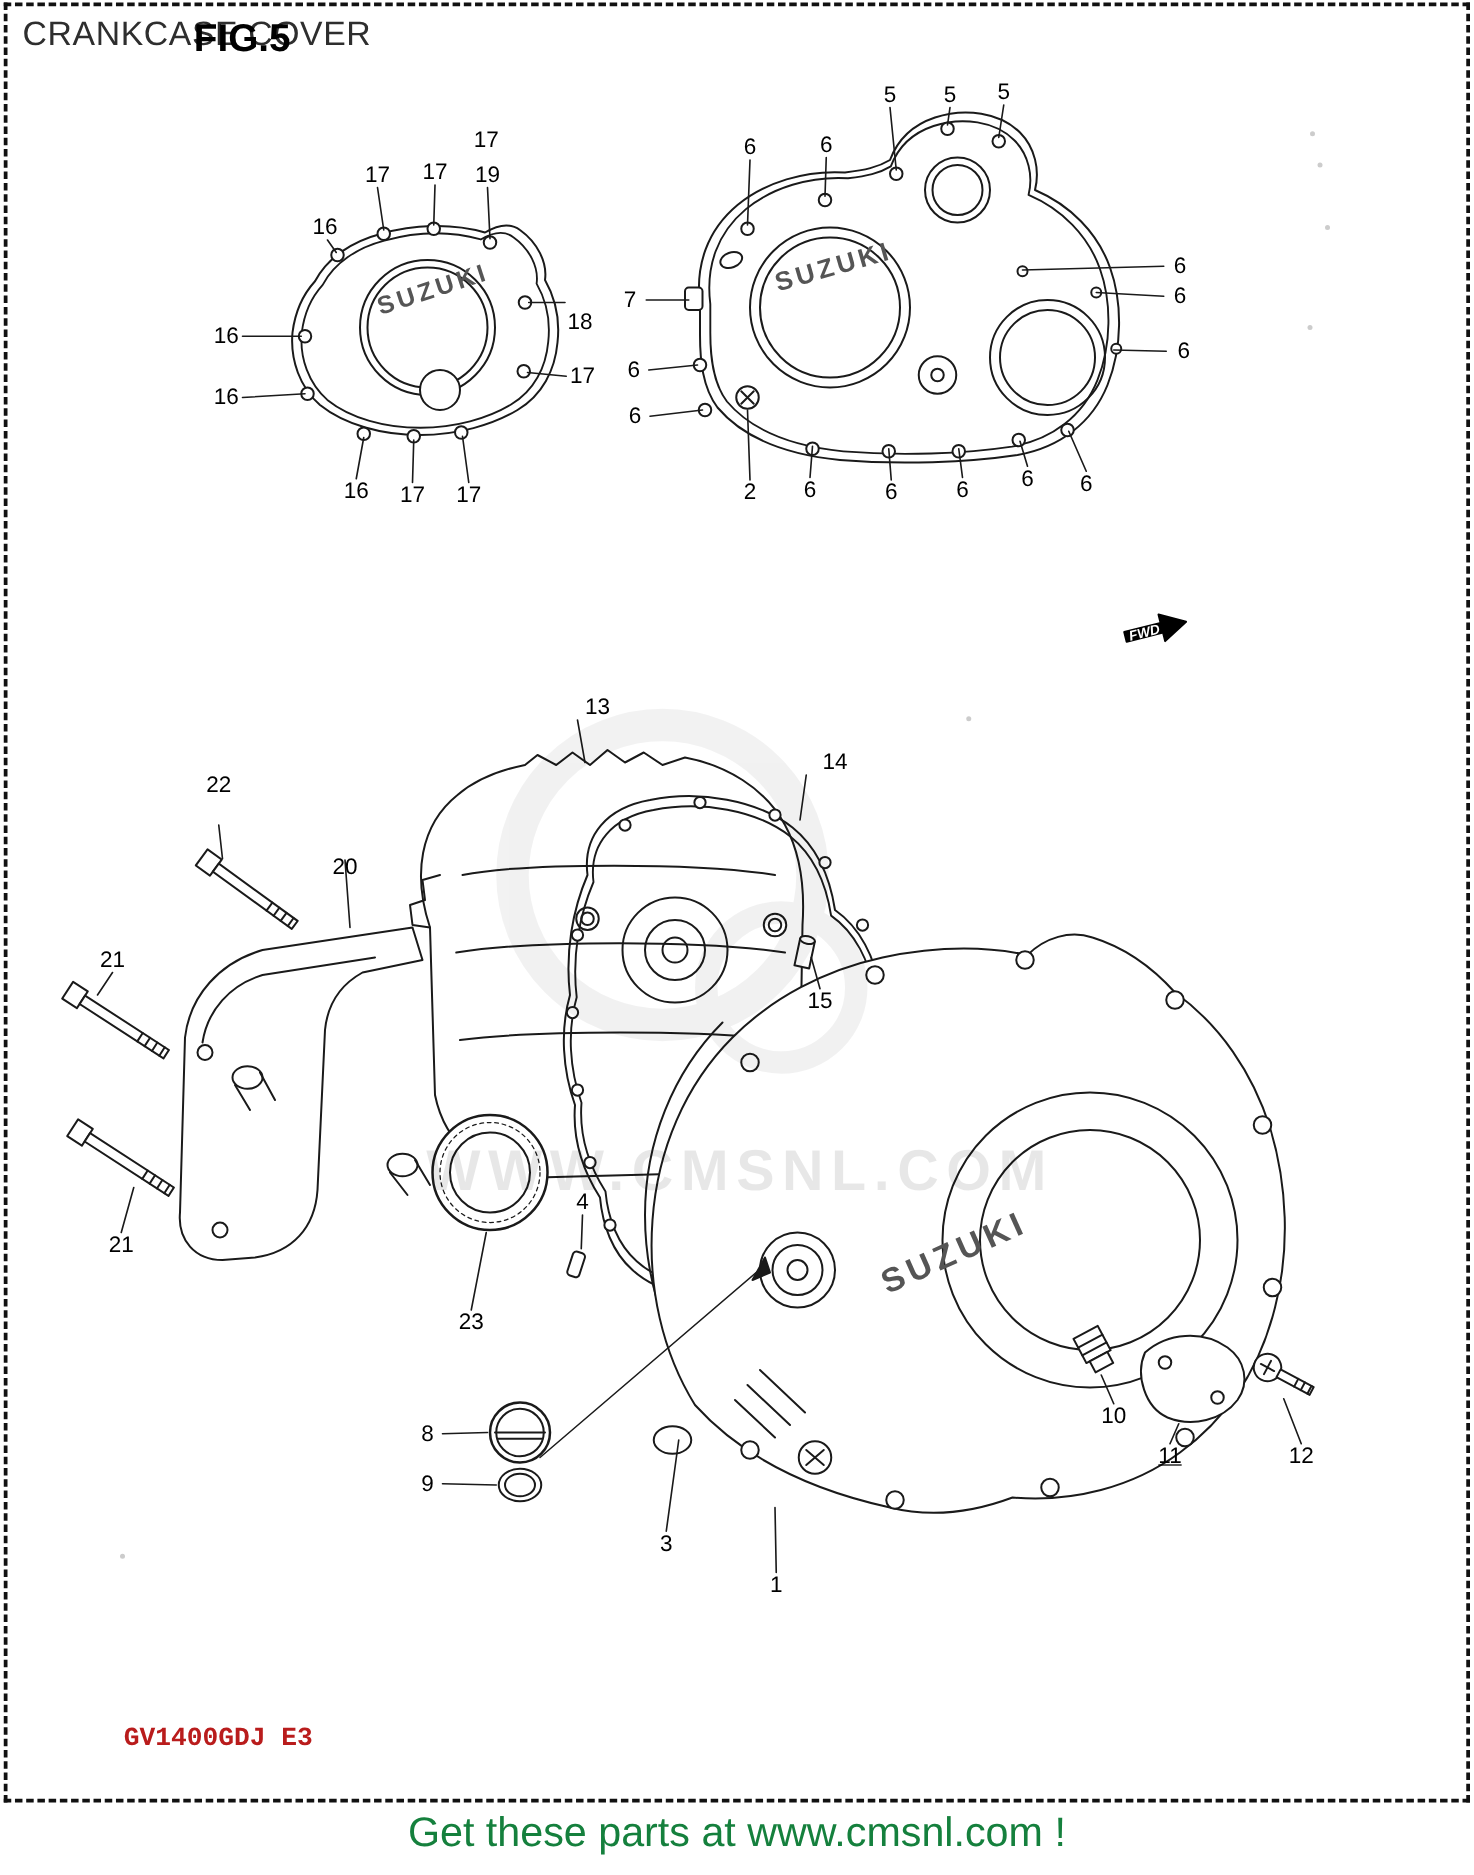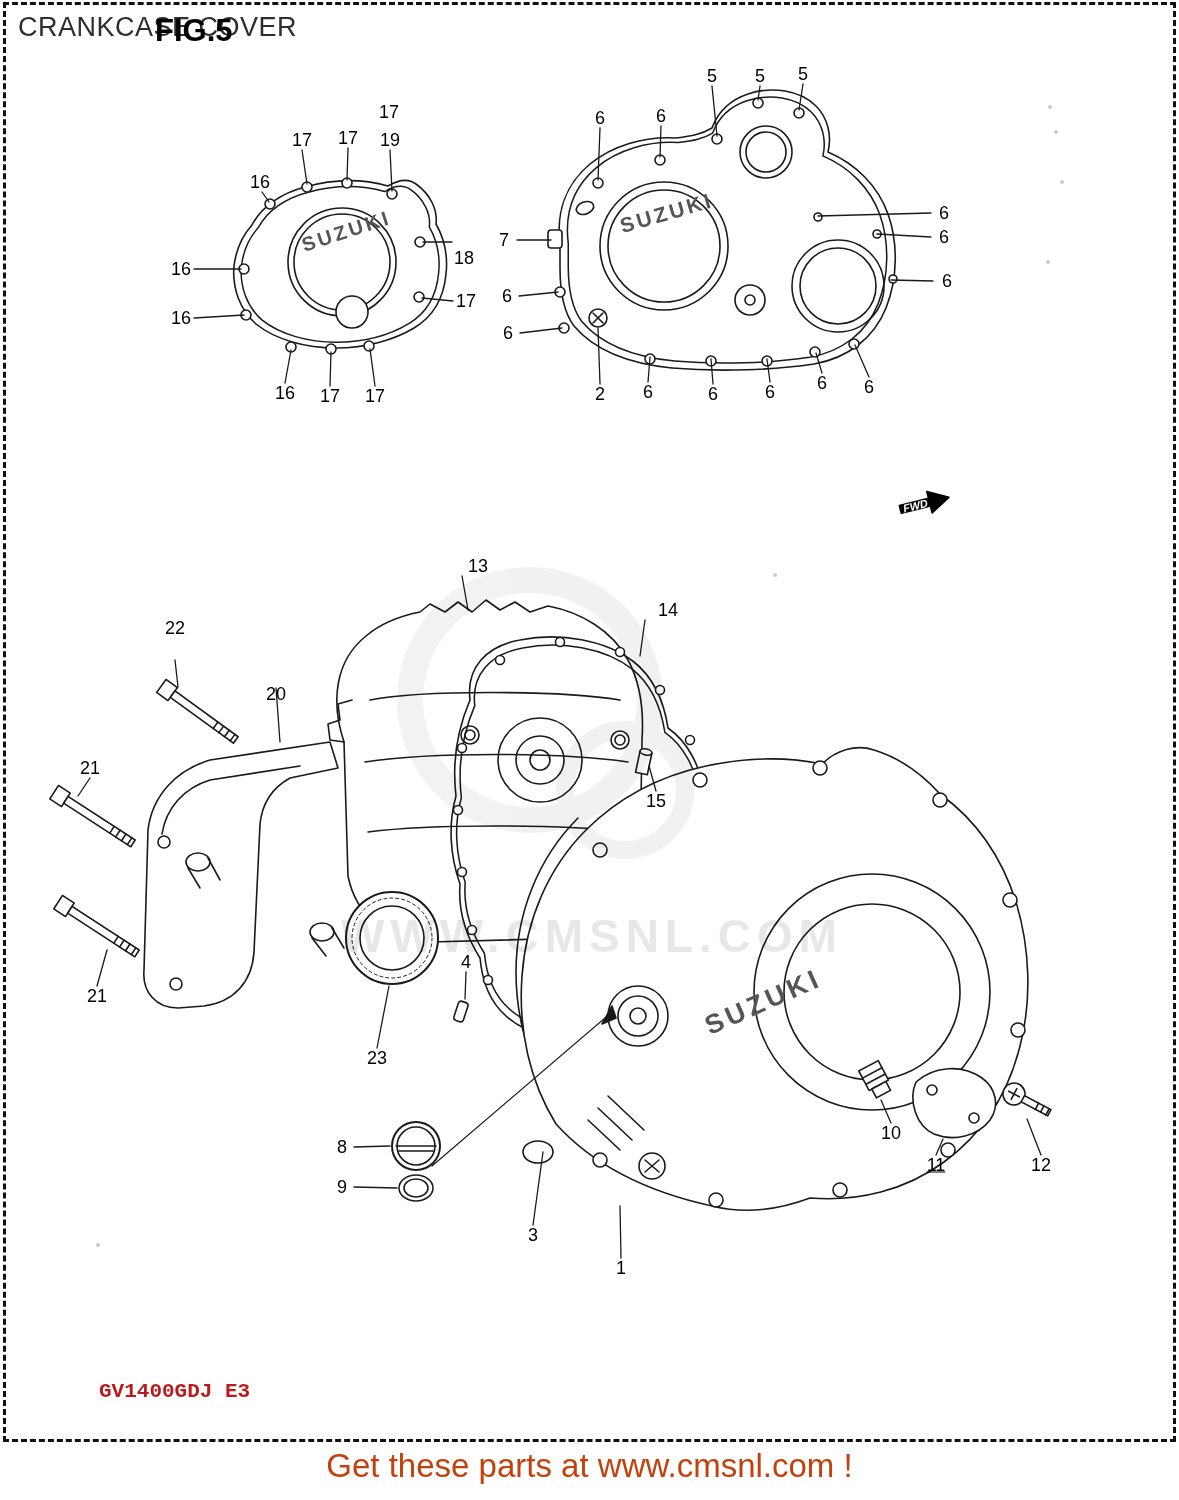--- a/index.html
+++ b/index.html
@@ -20,21 +20,21 @@
     position:absolute; left:155px; top:13px;
     font-size:31px; font-weight:bold; color:#000; z-index:4;
   }
   .model-code {
     position:absolute; left:99px; top:1380px;
     font-family:"Liberation Mono", monospace;
     font-size:21px; font-weight:bold; color:#b91c1c; z-index:3;
   }
   .footer-link {
     position:absolute; left:0; top:1447px; width:100%;
-    text-align:center; font-size:33px; color:#c2410c; z-index:3;
+    text-align:center; font-size:33px; color:#15803d; z-index:3;
   }
   .artwork {
     position:absolute; left:0; top:0; width:1179px; height:1500px; z-index:1;
     pointer-events:none;
   }
   .callout-layer { position:absolute; left:0; top:0; width:1179px; height:1500px; z-index:2; }
   .callout {
     position:absolute; transform:translate(-50%,-50%);
     font-size:18px; color:#000; font-weight:400; white-space:nowrap;
   }

